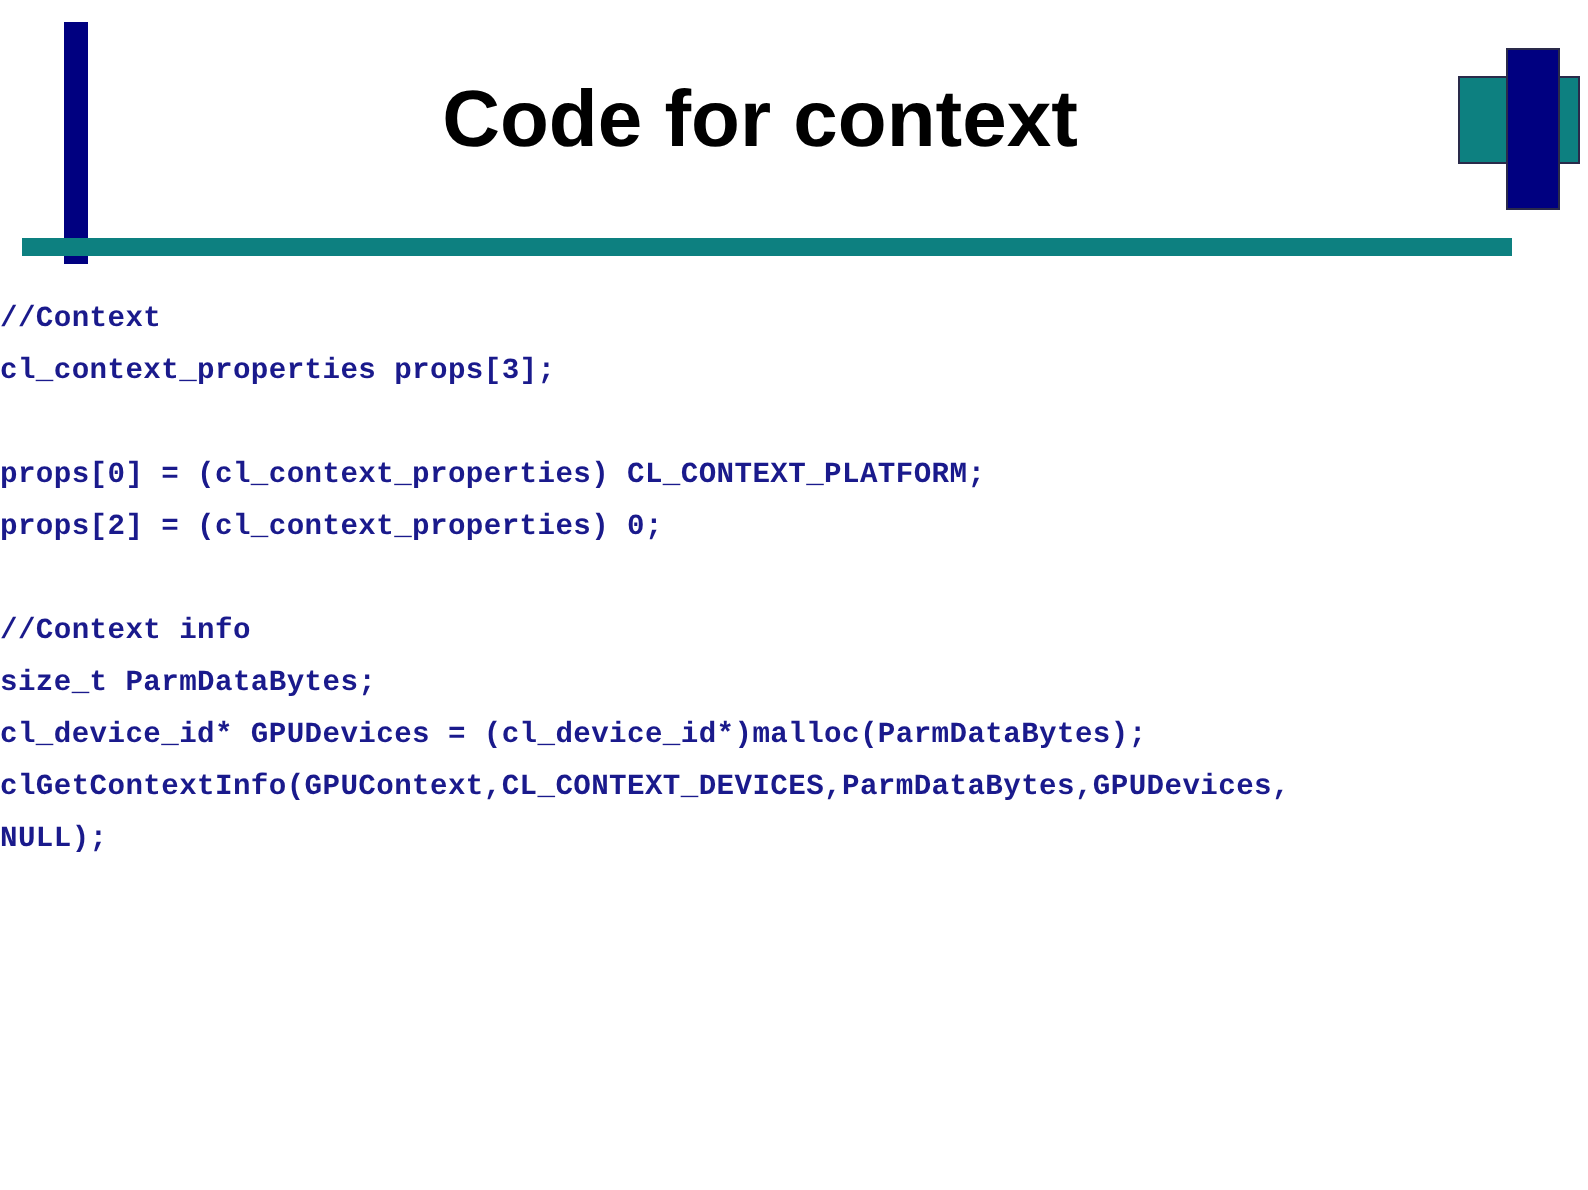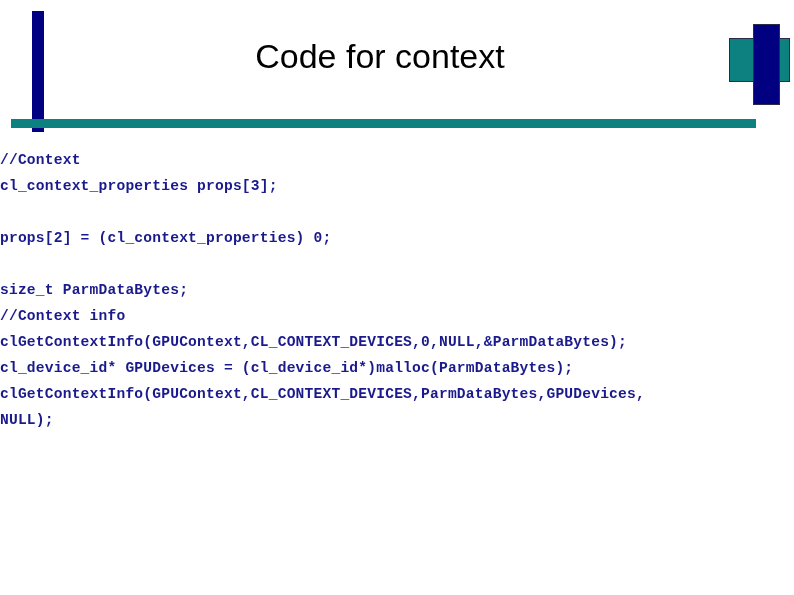--- a/index.html
+++ b/index.html
@@ -61,22 +61,22 @@
   }
 
   
   .slide-title {
     position: absolute;
     left: 60px;
     top: 38px;
     width: 640px;
     text-align: center;
     font-family: "Liberation Sans", sans-serif;
-    font-size: 34px;
-    font-weight: normal;
+    font-size: 40px;
+    font-weight: bold;
     color: #000000;
     line-height: 1.1;
     letter-spacing: 0px;
     white-space: nowrap;
   }
 
   
   .code-body {
     position: absolute;
     left: 0;
@@ -112,25 +112,25 @@
   <div class="slide-title">Code for context</div>
 
   <div class="deco-divider"></div>
 
   <div class="code-body">
       <div class="code-block">
         <div class="code-line">//Context</div>
         <div class="code-line">cl_context_properties props[3];</div>
       </div>
       <div class="code-block">
+        <div class="code-line">props[0] = (cl_context_properties) CL_CONTEXT_PLATFORM;</div>
         <div class="code-line">props[2] = (cl_context_properties) 0;</div>
       </div>
       <div class="code-block">
+        <div class="code-line">//Context info</div>
         <div class="code-line">size_t ParmDataBytes;</div>
-        <div class="code-line">//Context info</div>
-        <div class="code-line">clGetContextInfo(GPUContext,CL_CONTEXT_DEVICES,0,NULL,&amp;ParmDataBytes);</div>
         <div class="code-line">cl_device_id* GPUDevices = (cl_device_id*)malloc(ParmDataBytes);</div>
         <div class="code-line">clGetContextInfo(GPUContext,CL_CONTEXT_DEVICES,ParmDataBytes,GPUDevices,</div>
         <div class="code-line">NULL);</div>
       </div>
     </div>
 
 </div>
 
 </body></html>

